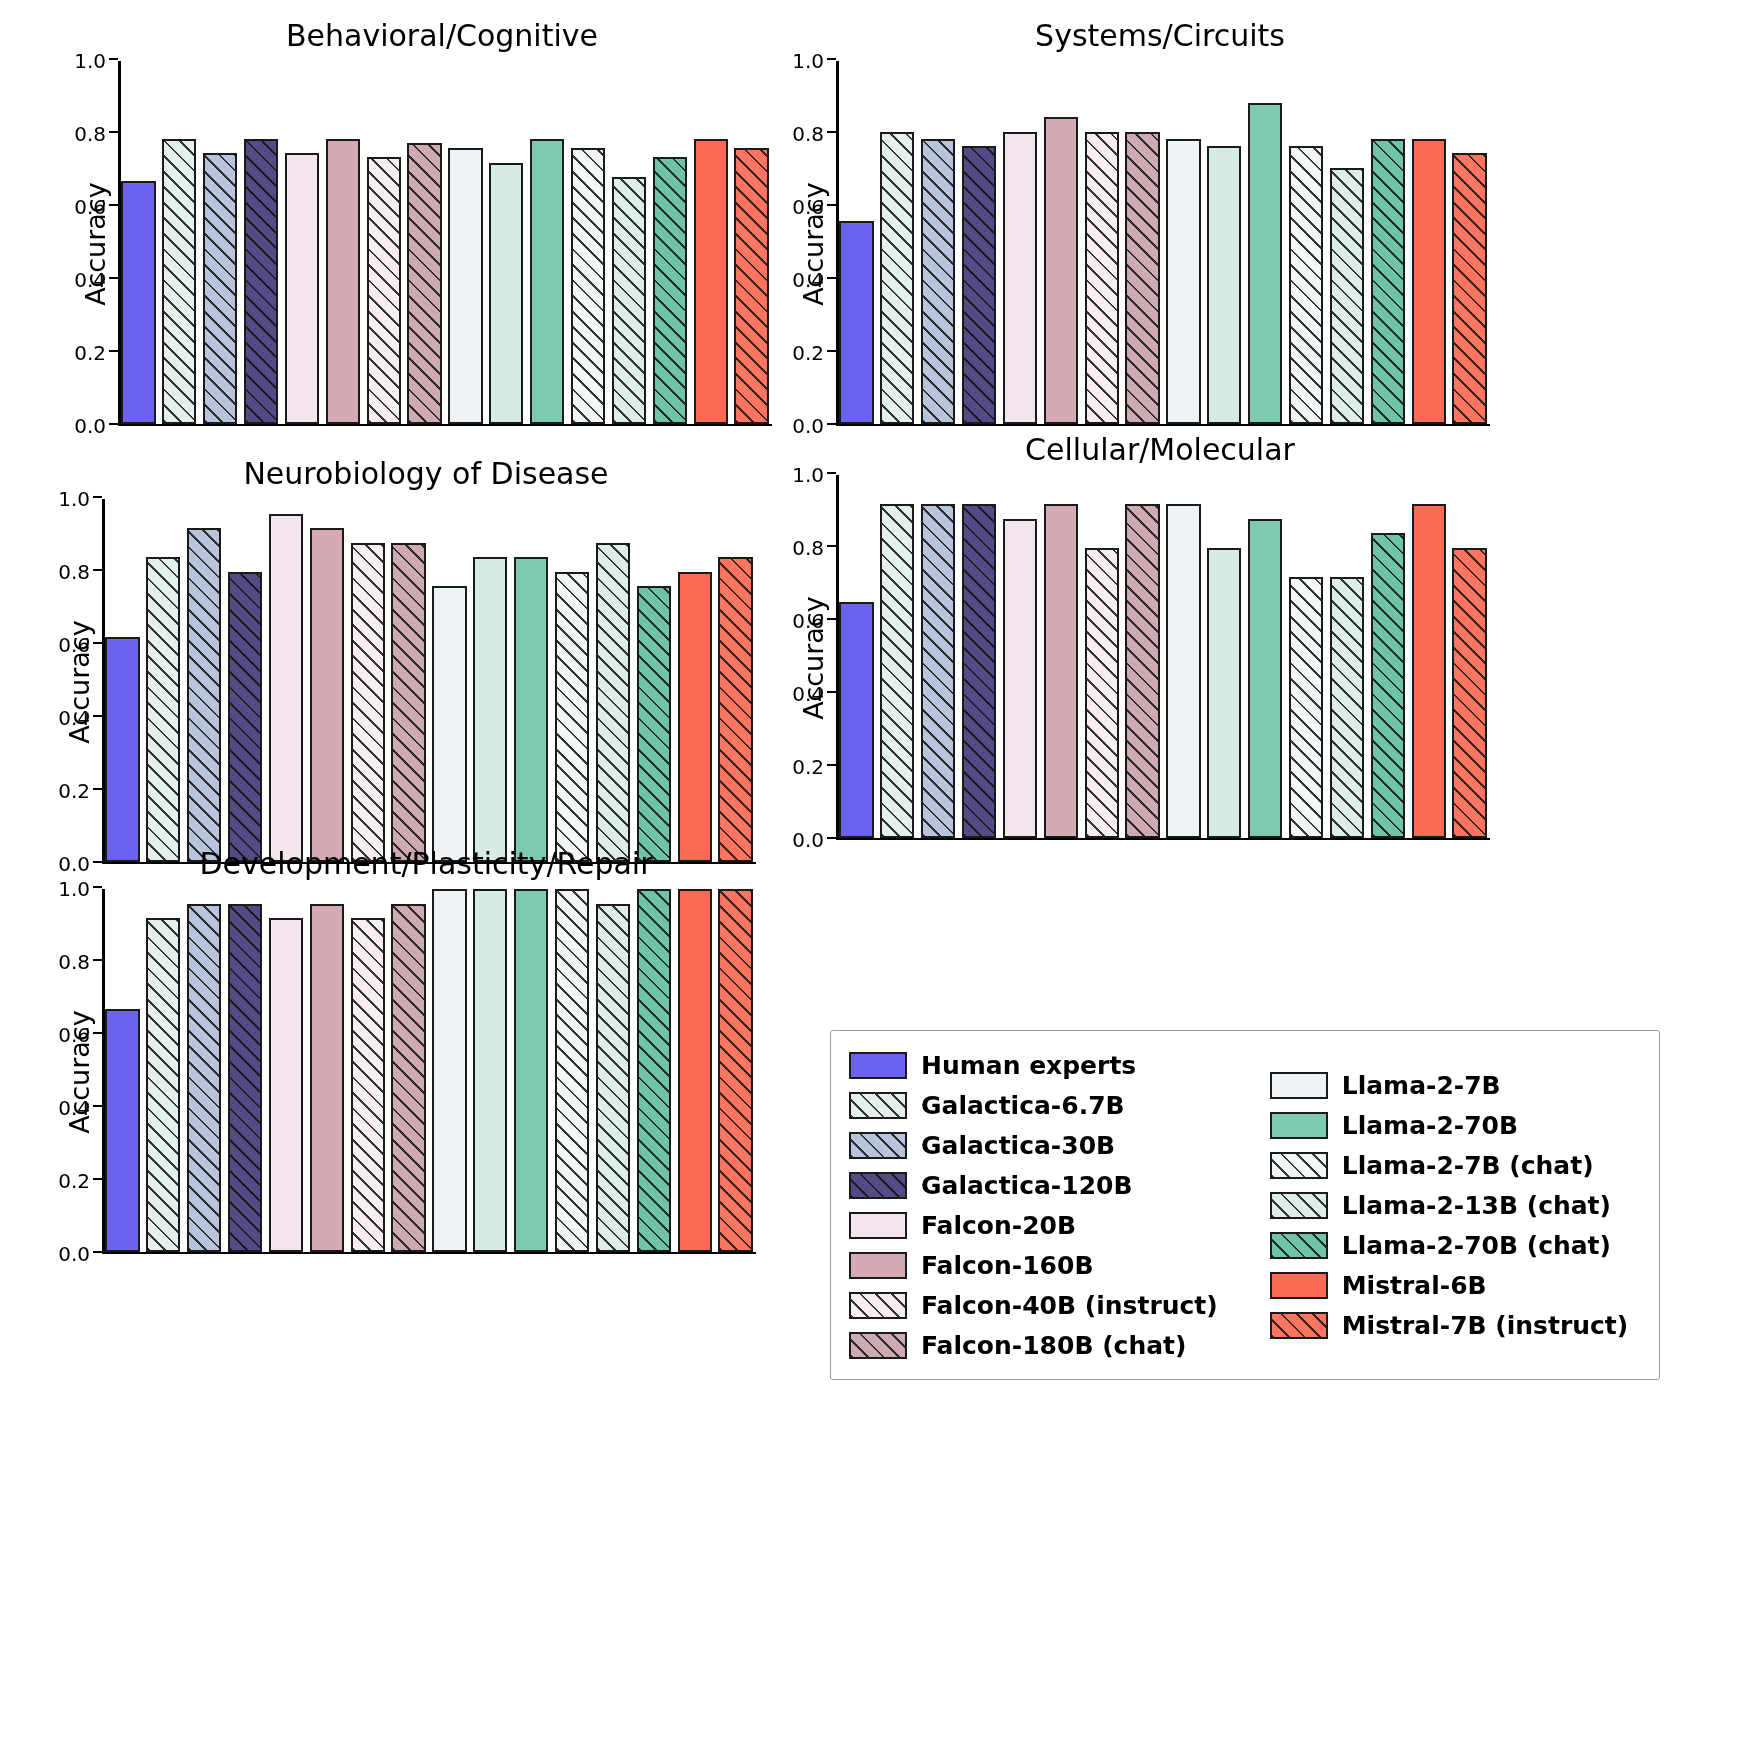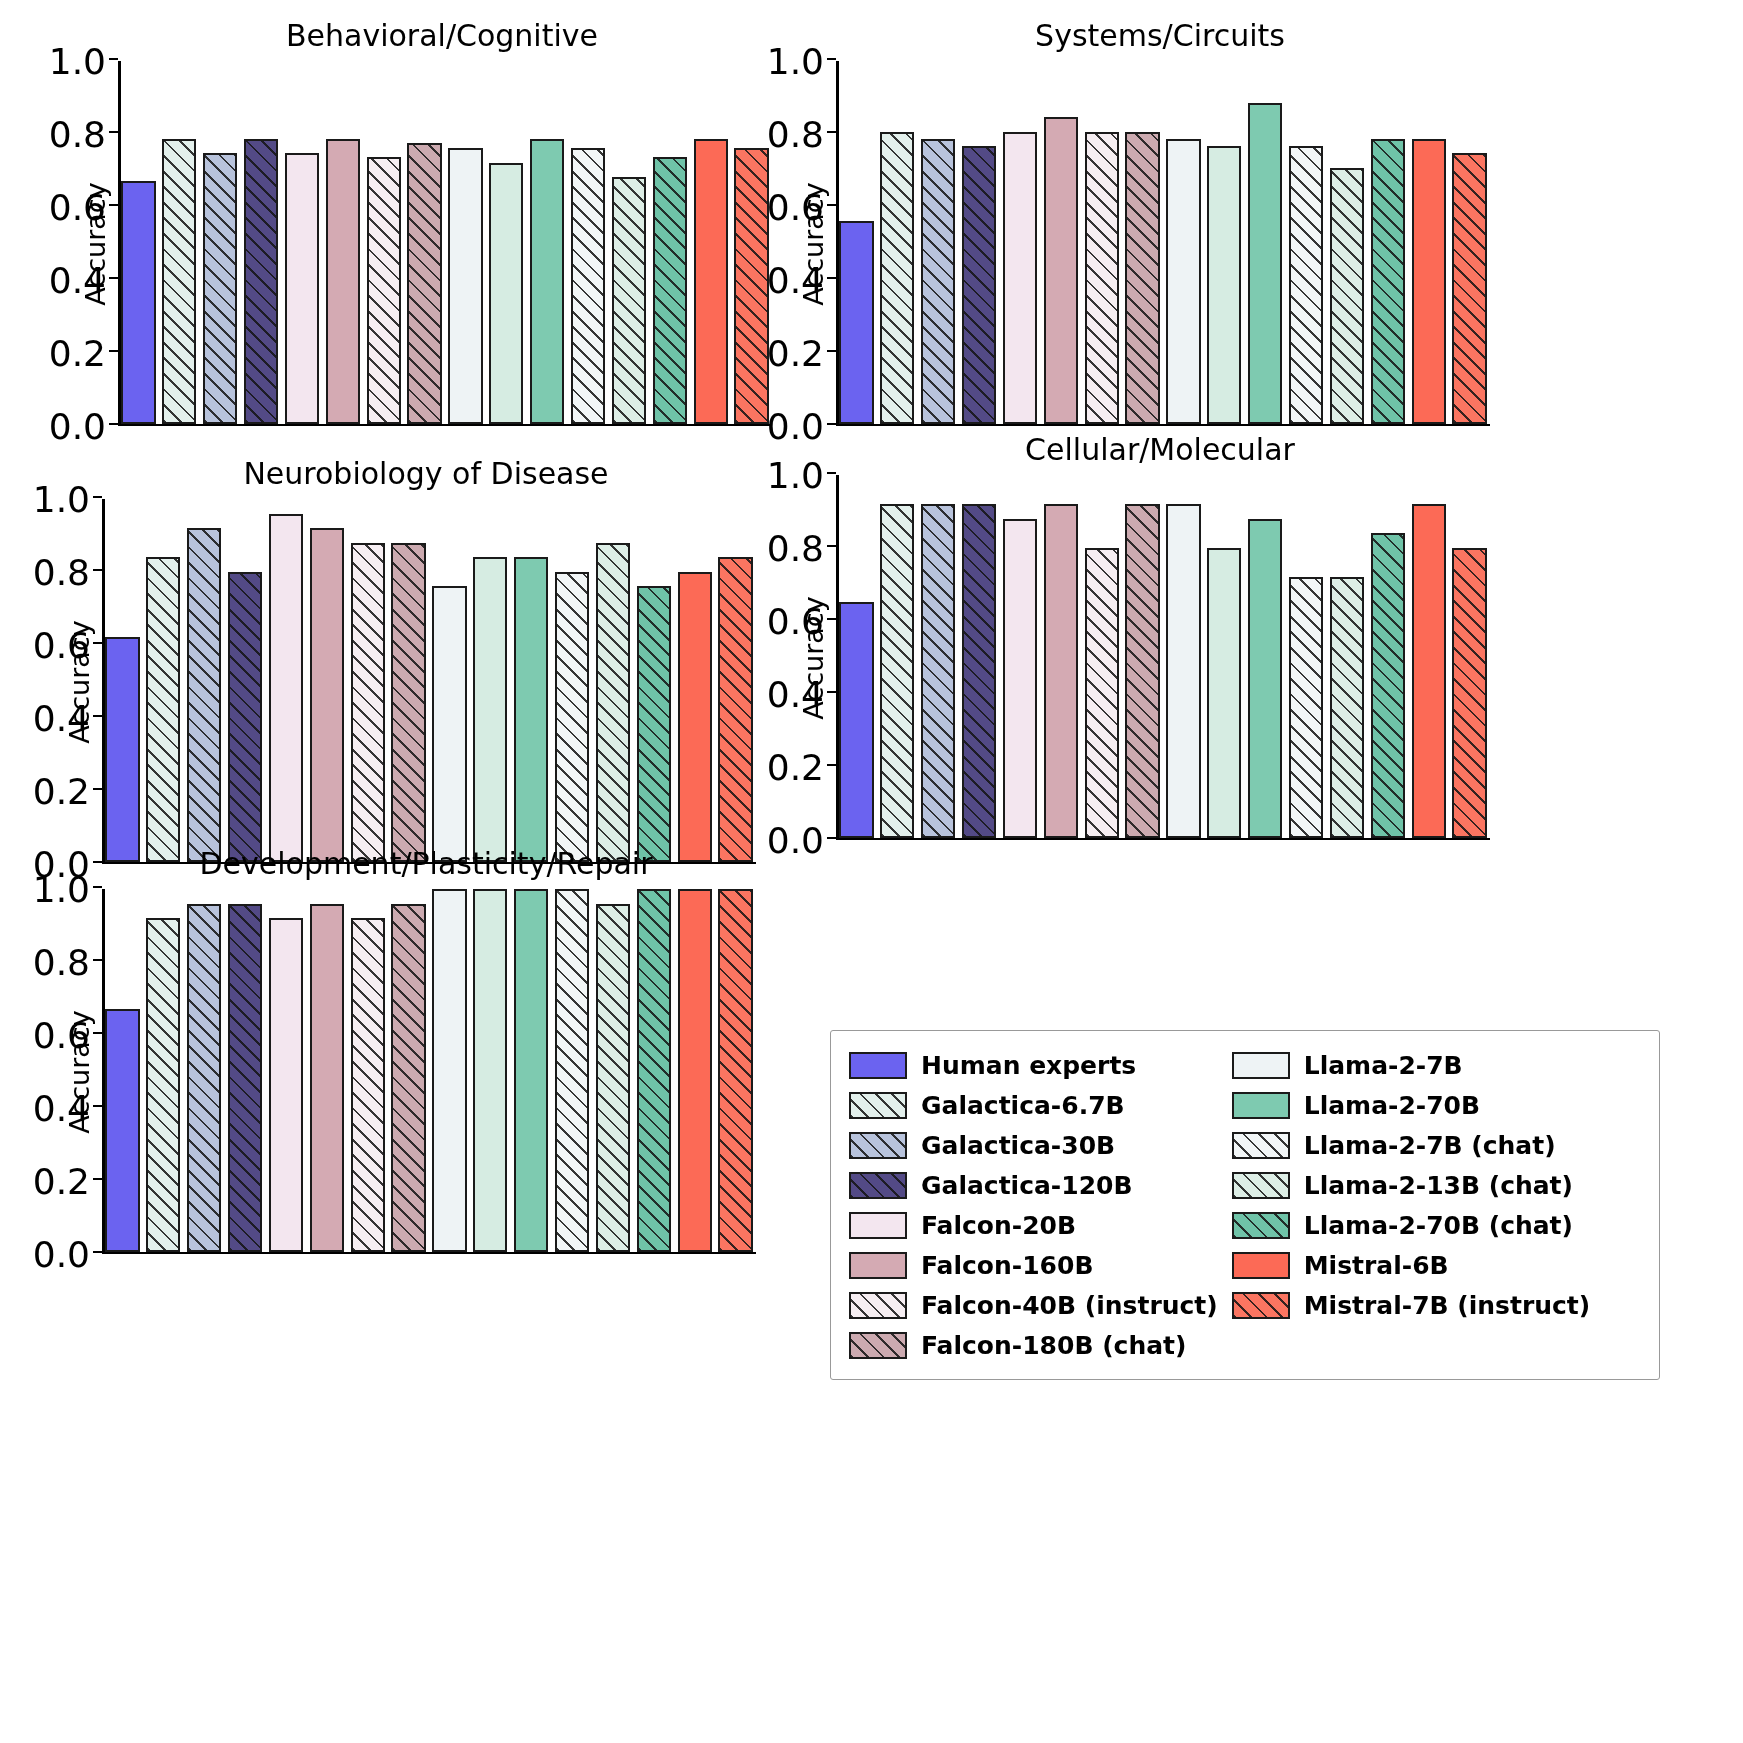--- a/index.html
+++ b/index.html
@@ -14,33 +14,33 @@
   }
   .plotwrap{position:relative;}
   .ylabel{
     position:absolute;left:-78px;top:50%;
     transform:translateY(-50%) rotate(-90deg);
     transform-origin:center center;
     font-size:27px;white-space:nowrap;
   }
   .axis-area{position:relative;box-sizing:border-box;}
   .yticks{position:absolute;left:0;top:0;height:100%;width:0;}
-  .ytick{position:absolute;right:10px;transform:translateY(-50%);font-size:36px;white-space:nowrap;}
+  .ytick{position:absolute;right:10px;transform:translateY(-50%);font-size:20px;white-space:nowrap;}
   .ytickmark{position:absolute;left:-9px;width:9px;height:2.5px;background:#000;transform:translateY(-1px);}
   .spine-left{position:absolute;left:0;top:0;bottom:0;width:2.5px;background:#000;}
   .spine-bottom{position:absolute;left:0;right:0;bottom:0;height:2.5px;background:#000;}
   .bars{position:absolute;left:0;right:0;bottom:2.5px;top:0;display:flex;align-items:flex-end;}
   .barslot{flex:1 1 0;display:flex;justify-content:center;align-items:flex-end;height:100%;}
   .bar{width:84%;box-sizing:border-box;border:2px solid #1a1a1a;}
 
   .legend{
     position:absolute;border:1.6px solid #999;background:#fff;border-radius:3px;
     box-sizing:border-box;padding:16px 18px;
   }
-  .legend-cols{display:flex;gap:14px;}
+  .legend-cols{display:flex;gap:52px;align-items:center;}
   .legend-col{display:flex;flex-direction:column;gap:4px;}
   .legend-row{display:flex;align-items:center;gap:14px;height:36px;}
   .swatch{width:58px;height:27px;border:2px solid #1a1a1a;box-sizing:border-box;flex:none;}
   .legend-label{font-size:25px;font-weight:bold;white-space:nowrap;font-family:"DejaVu Sans",sans-serif;}
 </style>
 </head>
 <body>
 
 <div class="page">
 

